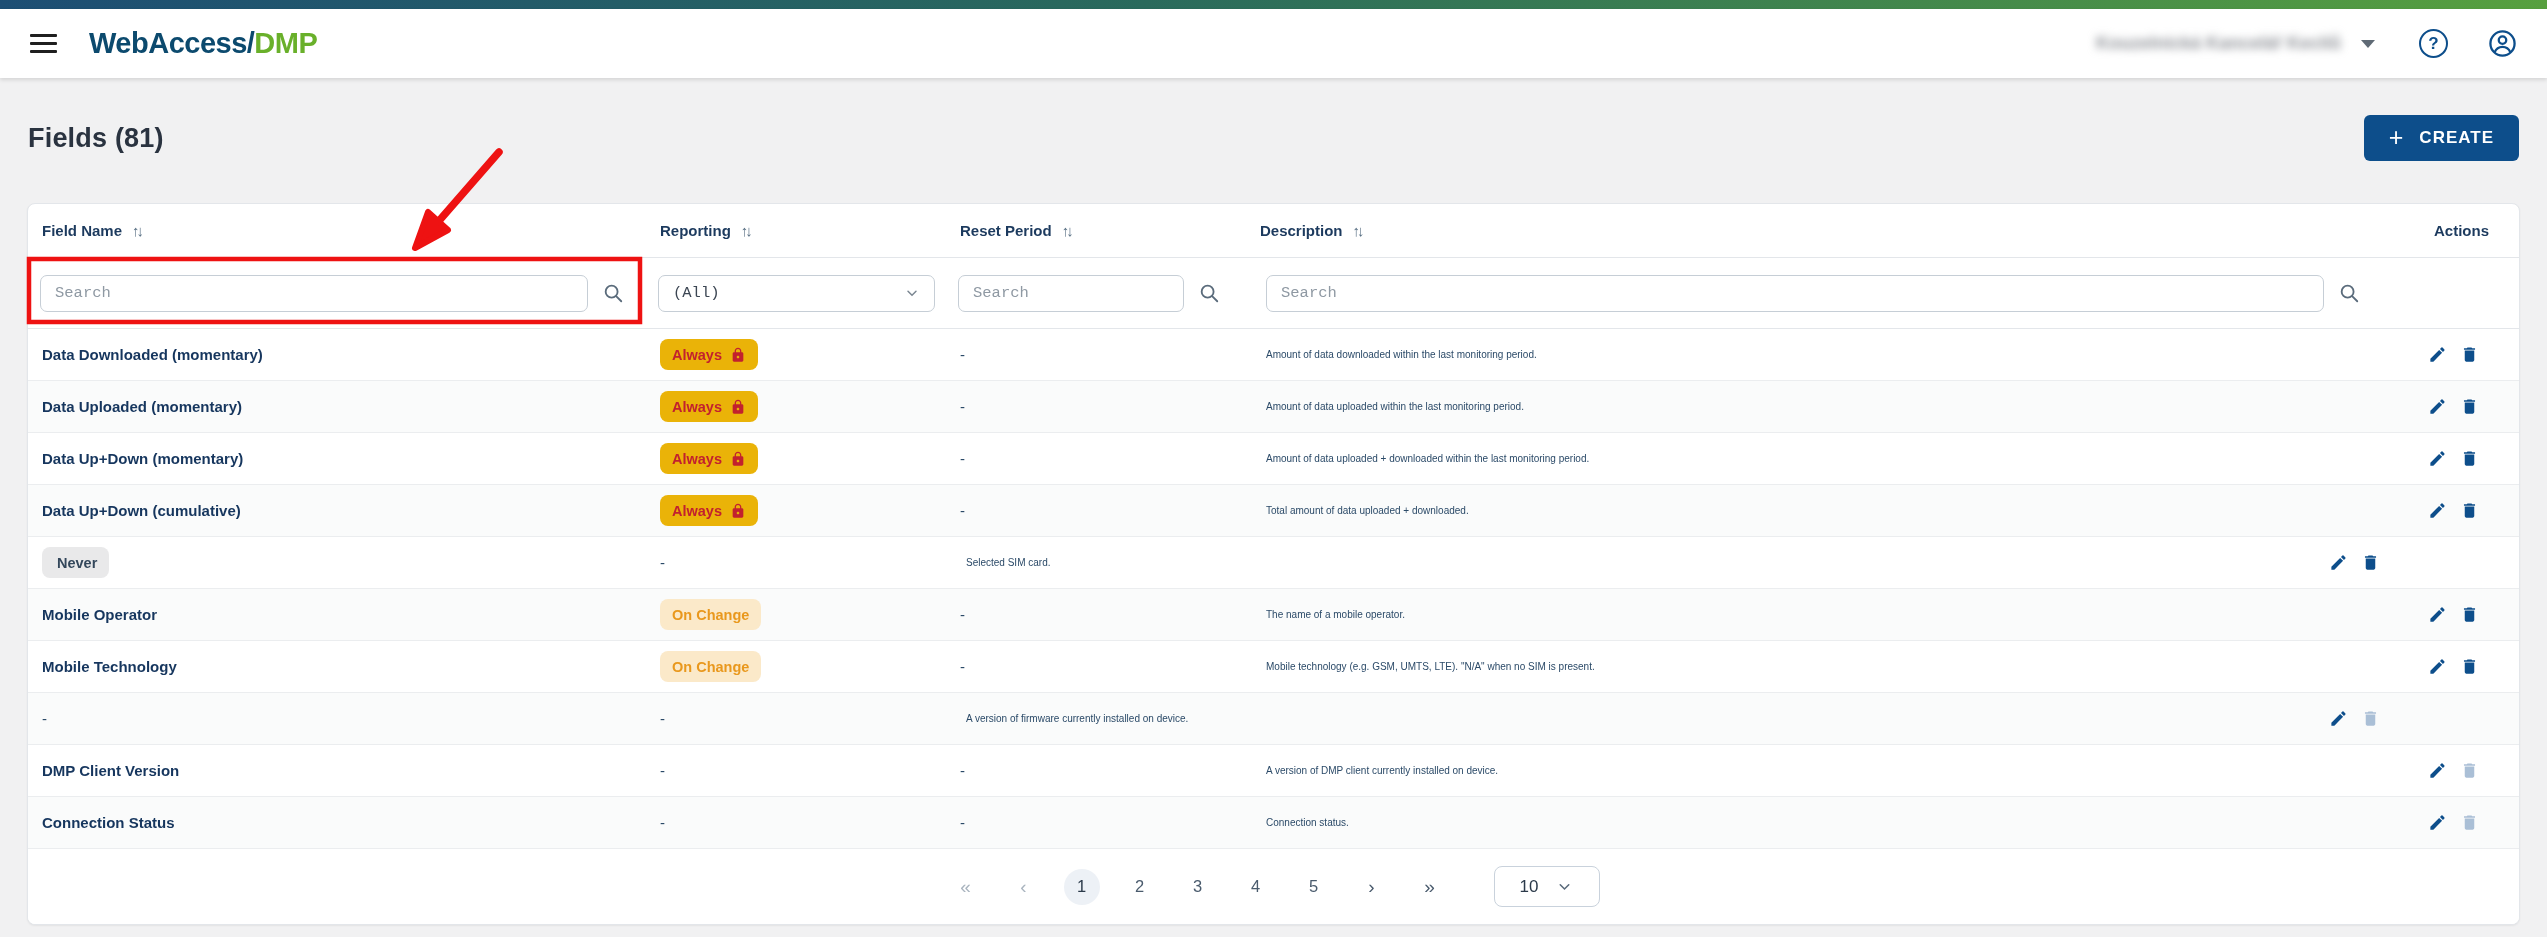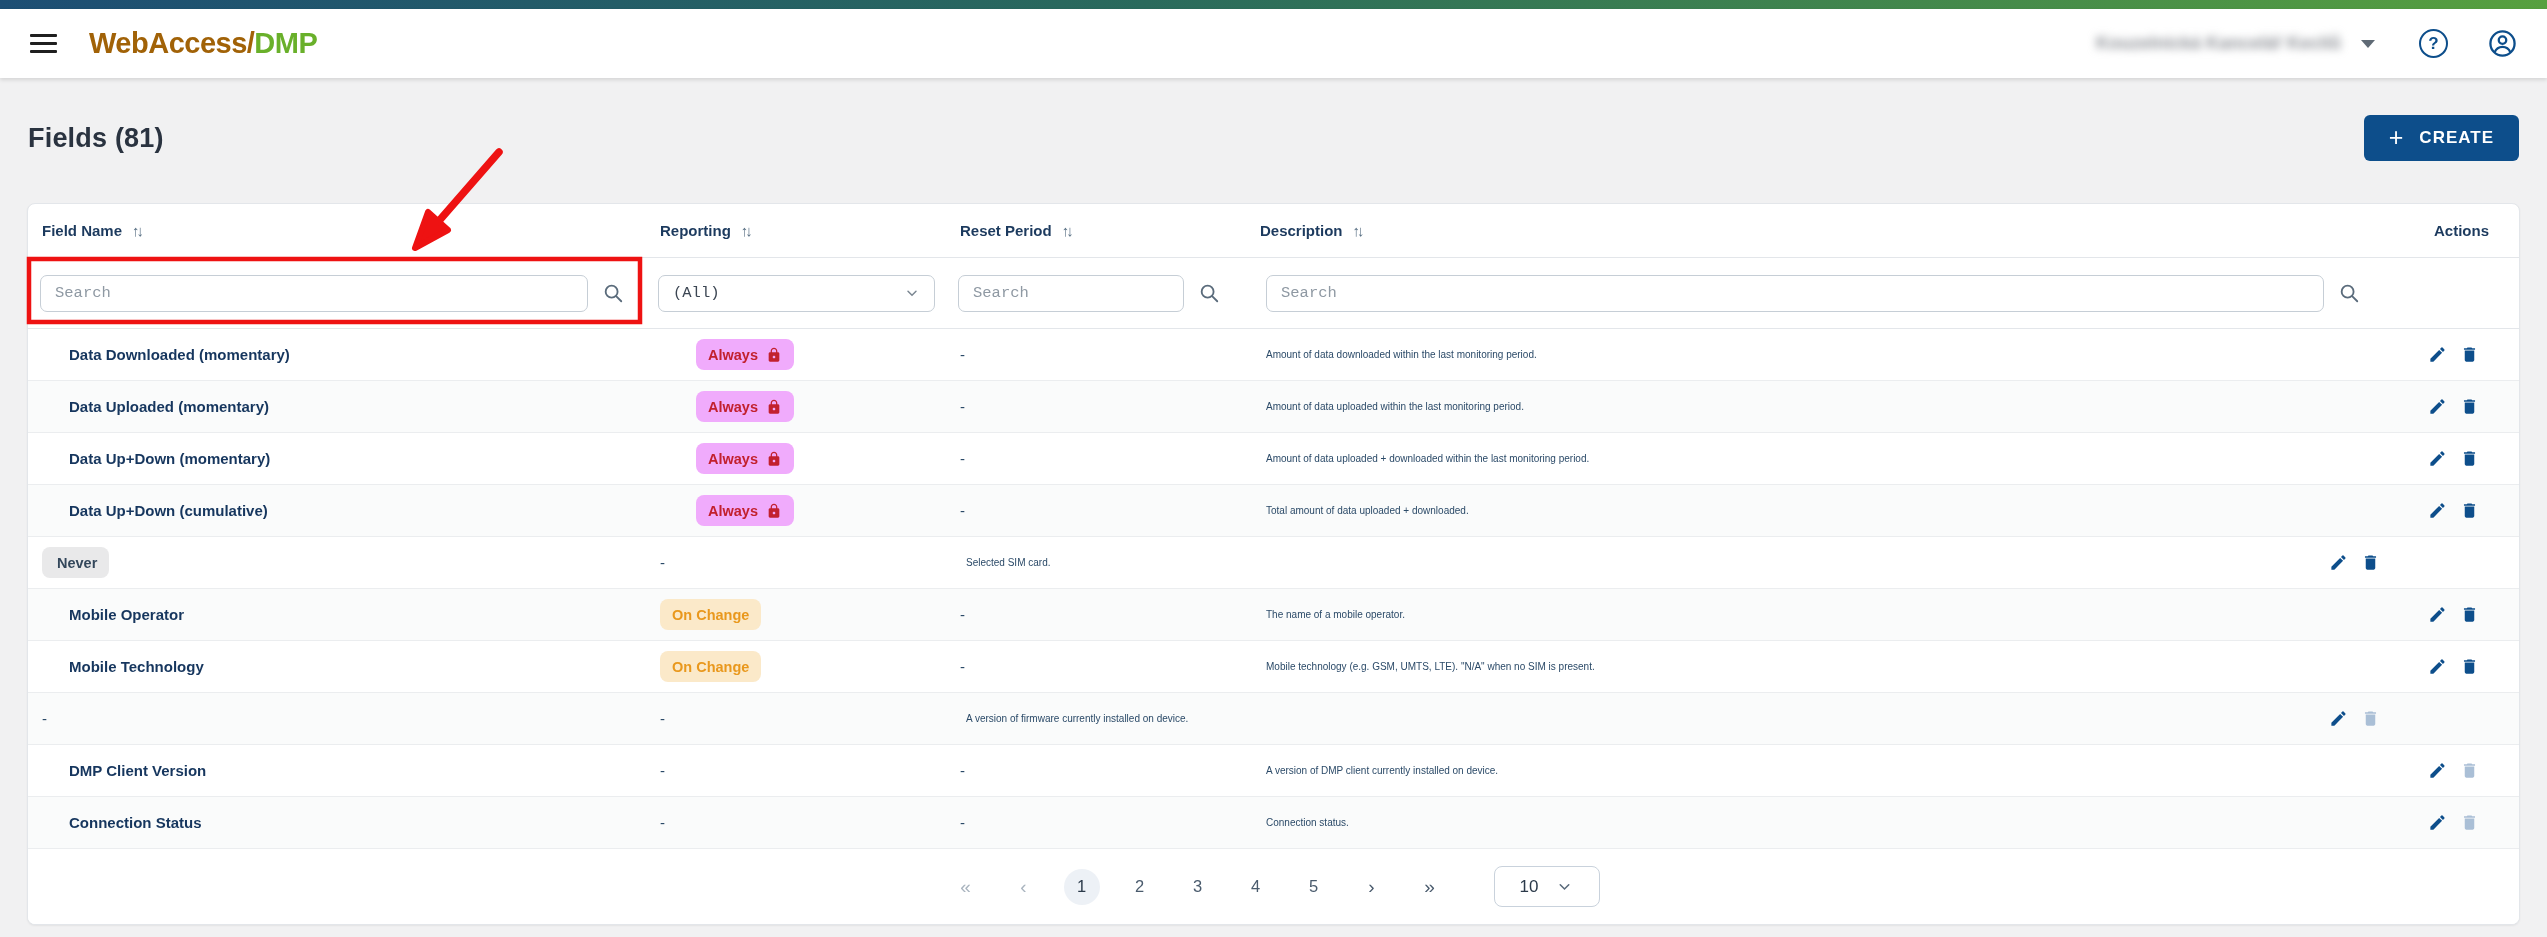--- a/index.html
+++ b/index.html
@@ -9,21 +9,21 @@
 
   
   .gradientbar { height:9px; background:linear-gradient(90deg,#1d4e74 0%,#2a6a5c 45%,#57a03f 100%); }
 
   
   .appheader { height:69px; background:#ffffff; display:flex; align-items:center; padding:0 30px;
                box-shadow:0 2px 4px rgba(0,0,0,.12); position:relative; z-index:5; }
   .hamburger { width:27px; height:19px; display:flex; flex-direction:column; justify-content:space-between; cursor:pointer; }
   .hamburger span { display:block; height:3.2px; background:#1f1f1f; border-radius:1px; }
   .logo { margin-left:32px; font-size:29px; font-weight:700; letter-spacing:-0.5px; }
-  .logo .lp { color:#a16207; } .logo .la { color:#69b02a; }
+  .logo .lp { color:#0c4a6e; } .logo .la { color:#69b02a; }
   .spacer { flex:1; }
   .account-name { color:#8f9298; font-size:18px; font-weight:600; filter:blur(4px); user-select:none; }
   .caret { margin-left:20px; width:0; height:0; border-left:7px solid transparent; border-right:7px solid transparent;
            border-top:8px solid #5f6a75; }
   .round-icon { width:29px; height:29px; border-radius:50%; display:flex; align-items:center; justify-content:center; }
   .help-icon { margin-left:44px; border:2.6px solid #0d4e8b; color:#0d4e8b; font-weight:700; font-size:17px; }
   .acct-icon { margin-left:40px; }
 
   
   .page-head { margin:37px 28px 0 28px; height:46px; display:flex; align-items:center; justify-content:space-between; }
@@ -49,29 +49,29 @@
   .f-name input { width:548px; }
   .selectbox { width:277px; height:37px; border:1px solid #c6ced6; border-radius:7px; display:flex; align-items:center;
                justify-content:space-between; padding:0 14px; font-size:15.5px; color:#3c4653; cursor:pointer; background:#fff; }
   .f-reset input { width:226px; }
   .f-desc { padding-left:20px; }
   .f-desc input { width:1058px; }
   .mag { flex:0 0 auto; display:flex; cursor:pointer; }
 
   .trow { height:52px; border-bottom:1px solid #ebedef; background:#fff; }
   .trow:nth-child(even) { background:#fafbfb; }
-  .c-name { padding-left:14px; font-size:15px; font-weight:700; color:#16365e;margin-left:27px; }
+  .c-name { padding-left:14px; font-size:15px; font-weight:700; color:#16365e; }
   .c-rep  { padding-left:14px; }
   .c-reset{ padding-left:14px; font-size:15px; color:#2b4a68; }
   .c-desc { padding-left:20px; font-size:10px; color:#2b4a68; }
   .c-act  { display:flex; align-items:center; justify-content:flex-end; gap:13px; padding-right:40px; }
   .dash { font-size:15px; color:#2b4a68; }
   .badge { display:inline-flex; align-items:center; gap:8px; height:31px; padding:0 12px; border-radius:8px;
            font-size:14.5px; font-weight:700; }
-  .badge.always   { background:#f0abfc; color:#c2212e;margin-left:36px; }
+  .badge.always   { background:#eab308; color:#c2212e; }
   .badge.never    { background:#e9e9ea; color:#33475b;padding-left:15px; }
   .badge.onchange { background:#fbe9c9; color:#e9981d; }
   .icon-btn { display:flex; cursor:pointer; }
   .icon-btn.disabled { cursor:default; }
 
   
   .pagination { height:75px; display:flex; align-items:center; justify-content:center; gap:22px; background:#fff; }
   .pg-item { width:36px; height:36px; display:flex; align-items:center; justify-content:center; border-radius:50%;
              font-size:16.5px; color:#4a5b6d; cursor:pointer; }
   .pg-item.chev { font-size:19px; }

